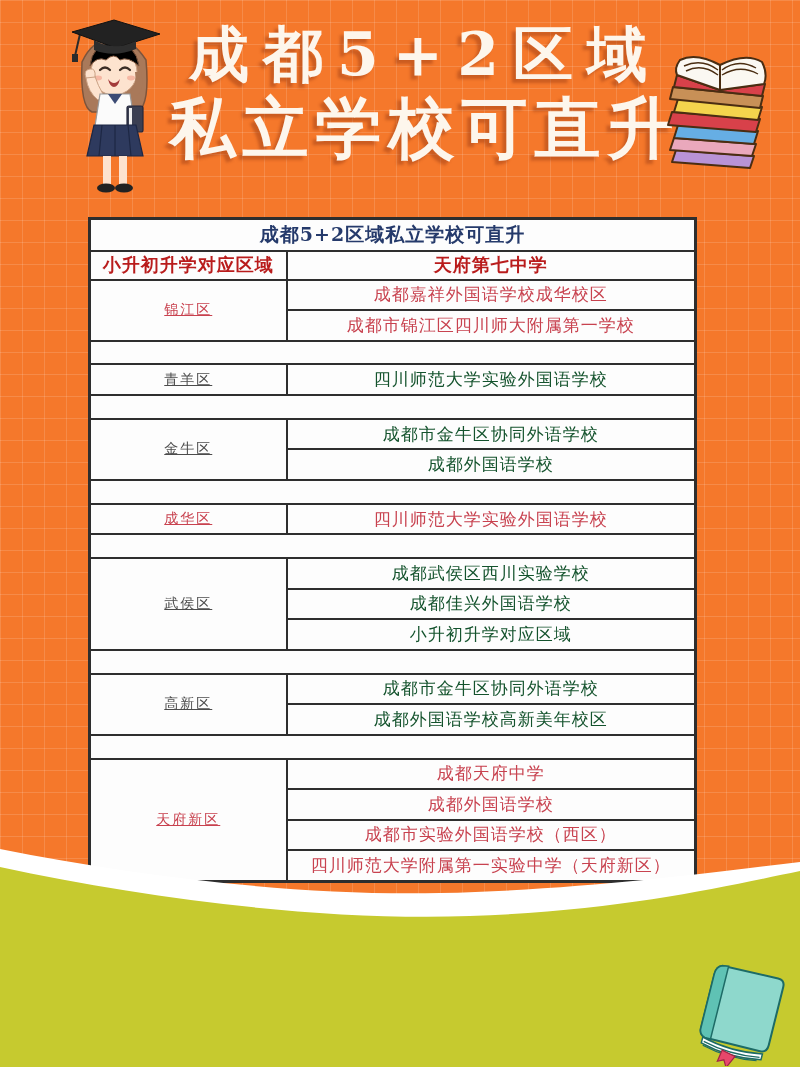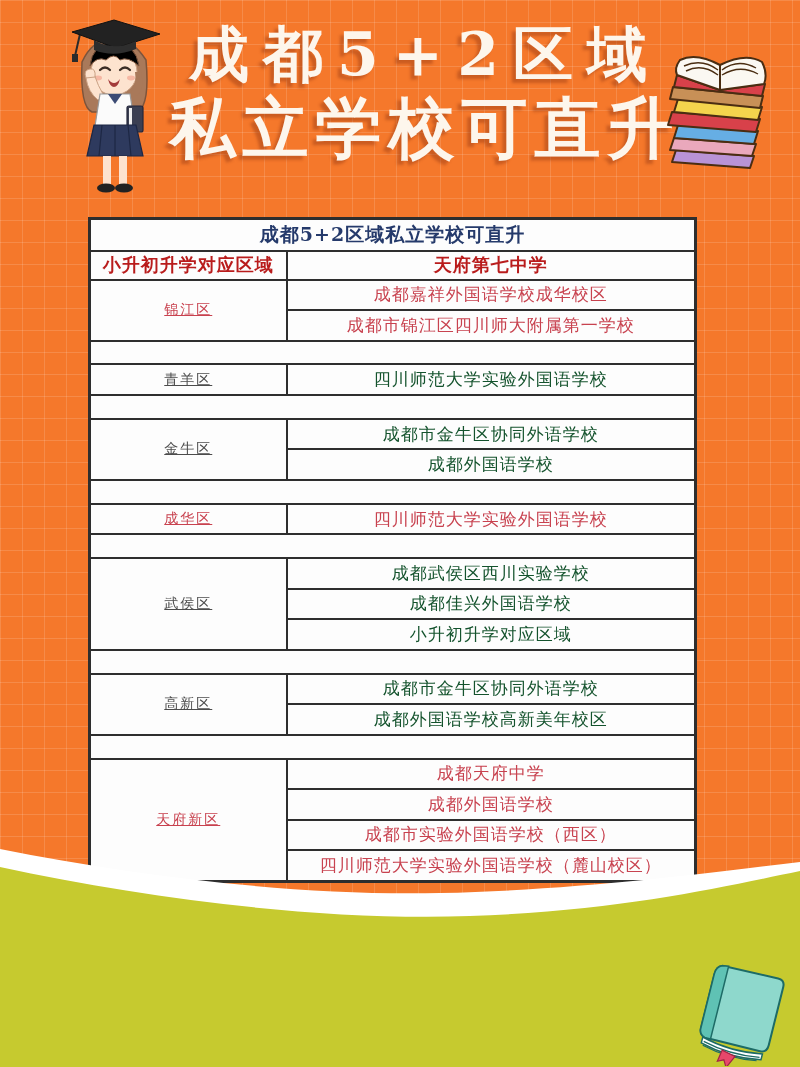--- a/index.html
+++ b/index.html
@@ -204,21 +204,21 @@
           <td rowspan="4" class="district red">天府新区</td>
           <td class="school red">成都天府中学</td>
         </tr>
         <tr>
           <td class="school red">成都外国语学校</td>
         </tr>
         <tr>
           <td class="school red">成都市实验外国语学校（西区）</td>
         </tr>
         <tr>
-          <td class="school red">四川师范大学实验外国语学校（麓山校区）</td>
+          <td class="school red">四川师范大学附属第一实验中学（天府新区）</td>
         </tr>
       </tbody>
   </table>
 
   <svg class="wave" viewBox="0 0 800 232" preserveAspectRatio="none">
     <path d="M0,14 C140,42 300,61 440,58 C580,55 700,39 800,27 L800,232 L0,232 Z" fill="#ffffff"></path>
     <path d="M0,32 C150,64 320,86 470,81 C620,76 722,52 800,36 L800,232 L0,232 Z" fill="#c6ca2f"></path>
   </svg>
 
   <svg class="tbook" viewBox="0 0 110 108">

